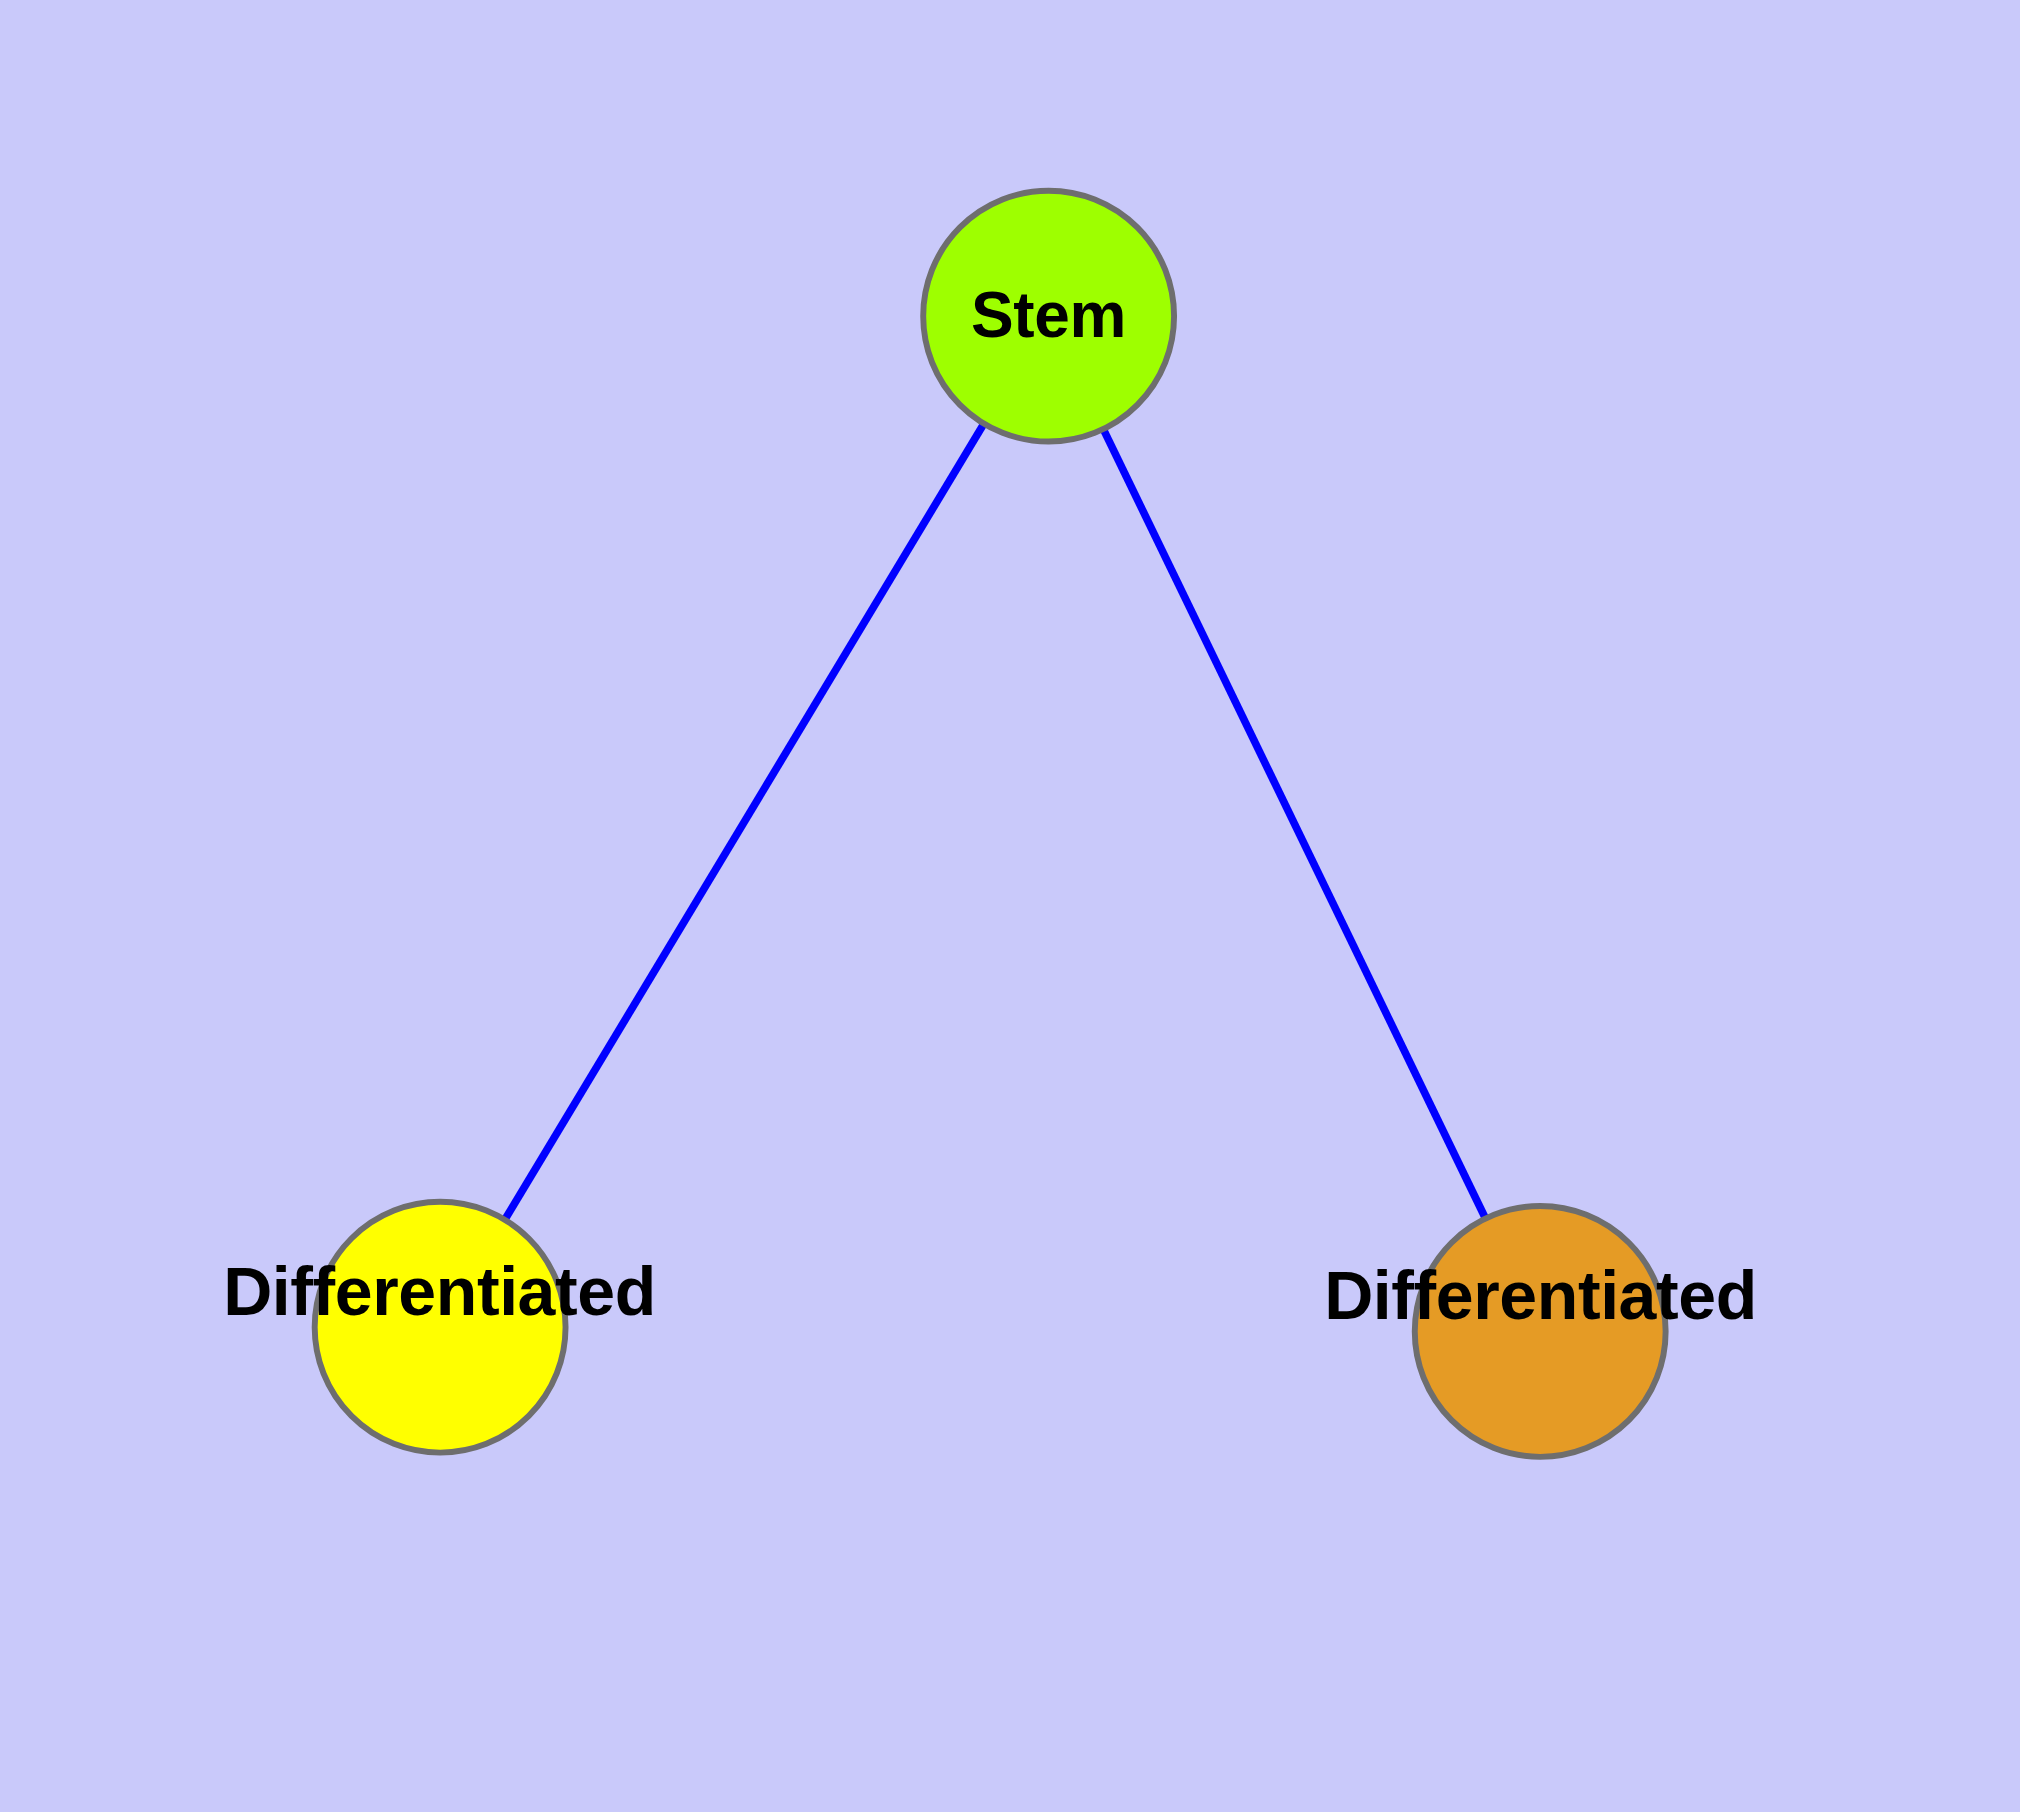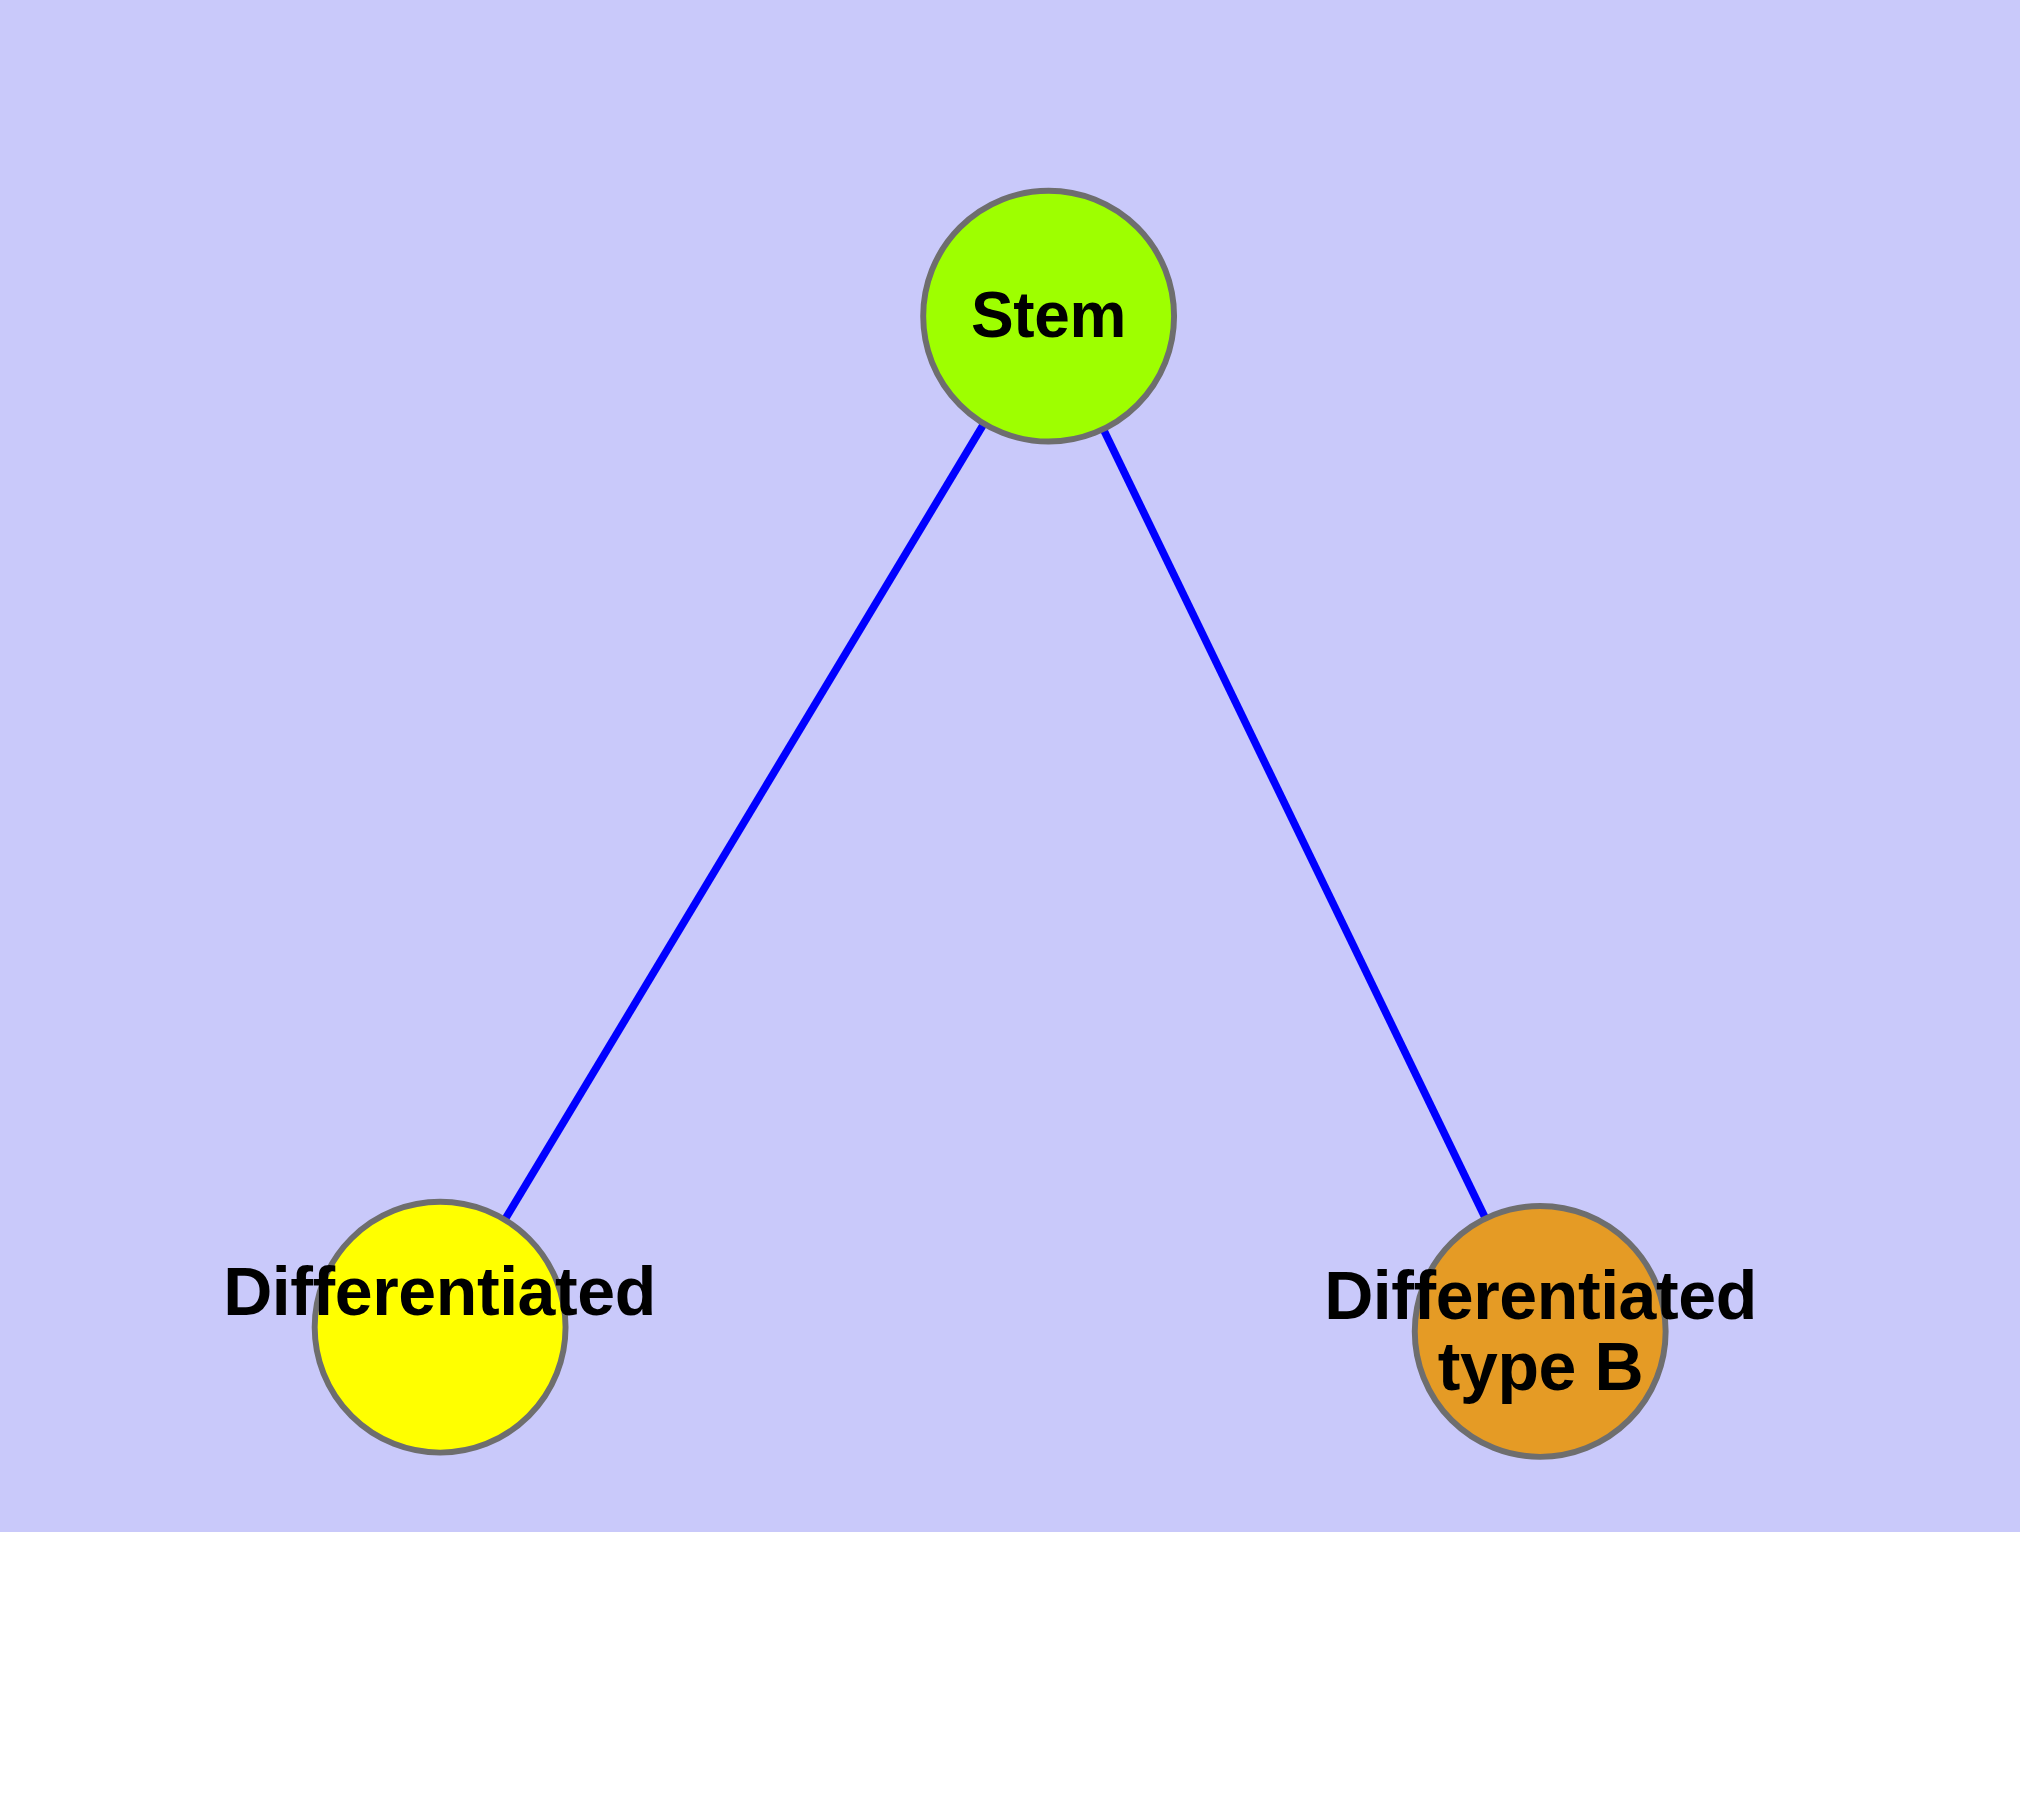--- a/index.html
+++ b/index.html
@@ -3,21 +3,21 @@
 <meta charset="utf-8">
 <style>
   html, body {
     margin: 0;
     padding: 0;
     background: #ffffff;
   }
   #stage {
     position: relative;
     width: 2021px;
-    height: 1532px;
+    height: 1812px;
     overflow: hidden;
     font-family: "Liberation Sans", sans-serif;
   }
   #canvas-bg {
     position: absolute;
     left: 0;
     top: 0;
     width: 2021px;
     height: 1812px;
     background: #c9c9fa;
@@ -75,16 +75,16 @@
       <circle cx="1237" cy="373" r="148" fill="#9eff00" stroke="#6e6e6e" stroke-width="7"></circle>
       <circle cx="519" cy="1566" r="148" fill="#ffff00" stroke="#6e6e6e" stroke-width="7"></circle>
       <circle cx="1817" cy="1571" r="148" fill="#e59b25" stroke="#6e6e6e" stroke-width="7"></circle>
     </g>
   </svg>
 
   <div class="node-label" id="label-stem" style="color: rgb(0, 0, 0); top: 282px;">Stem</div>
 
   <div class="node-label" id="label-type-a" style="color: rgb(0, 0, 0); top: 1256px;"><span>Differentiated</span><br></div>
 
-  <div class="node-label" id="label-type-b" style="color: rgb(0, 0, 0); top: 1260px;"><span>Differentiated</span><br><span>type B</span></div>
+  <div class="node-label" id="label-type-b" style="color: rgb(0, 0, 0); top: 1260px;"><span>Differentiated</span><br></div>
 
 </div>
 
 
 </body></html>

